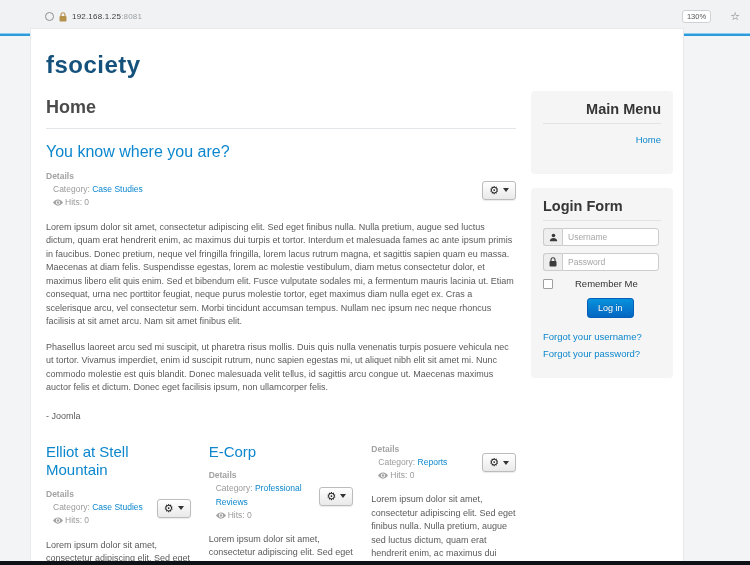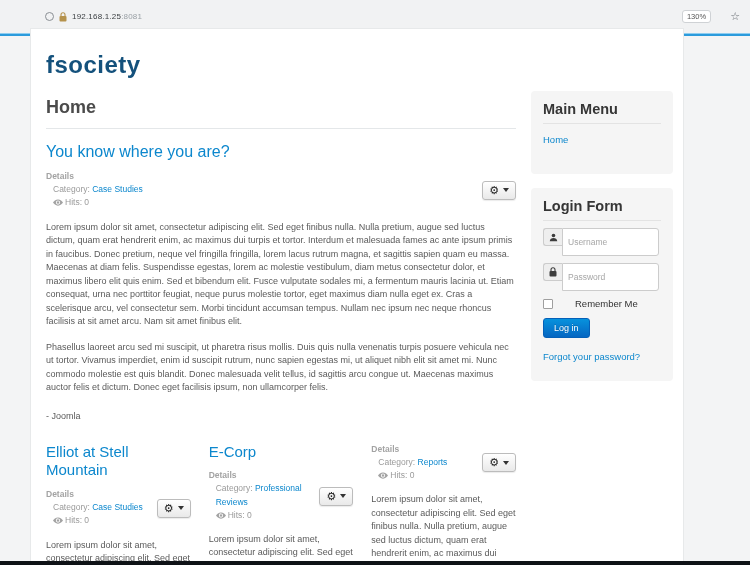--- a/index.html
+++ b/index.html
@@ -81,46 +81,47 @@
   
   .card {
     background: #f5f5f5; border-radius: 4px;
     padding: 10px 12px 16px; margin-bottom: 14px;
   }
   .card-title {
     color: #363636; font-size: 14.5px; font-weight: bold;
     padding-bottom: 6px; border-bottom: 1px solid #e3e3e3; margin-bottom: 7px;
   }
   .menu-link, .side-link { color: #0c87cd; font-size: 9.5px; text-decoration: none; display: block; line-height: 1.8; }
-  .main-menu-card { padding-bottom: 26px; }
+  .main-menu-card { padding-bottom: 26px; text-align: right; }
 
   .input-group { display: flex; margin-bottom: 7px; width: 116px; }
   .input-addon {
     width: 19px; height: 18px; background: #eeeeee;
     border: 1px solid #cccccc; border-right: none;
     border-radius: 3px 0 0 3px;
     display: flex; align-items: center; justify-content: center; flex: none;
   }
   .text-input {
-    width: 97px; height: 28px; border: 1px solid #cccccc; border-radius: 0 3px 3px 0;
+    width: 97px; height: 18px; border: 1px solid #cccccc; border-radius: 0 3px 3px 0;
     font-family: "Liberation Sans", sans-serif; font-size: 8.5px; color: #555;
     padding: 8px 5px; outline: none; background: #fff;
   }
   .text-input::placeholder { color: #a6a6a6; }
 
   .remember-row { display: flex; align-items: center; gap: 4px; margin: 4px 0 8px; }
   .checkbox { width: 10px; height: 10px; border: 1px solid #9f9f9f; background: #fff; border-radius: 1px; flex: none; }
   .remember-label { font-size: 9.5px; color: #333; padding-left: 18px; }
 
   .login-btn {
     background: linear-gradient(#0792dd, #0566c2);
     border: 1px solid #0460b8; border-radius: 3px;
     color: #fff; font-family: "Liberation Sans", sans-serif; font-size: 9px;
     padding: 4px 10px; cursor: pointer; margin-bottom: 10px;
     text-shadow: 0 -1px 0 rgba(0,0,0,.2);
+    margin-left: 44px;
   }
 
   
   .bottom-bar { position: absolute; left: 0; right: 0; bottom: 0; height: 4px; background: #0e1216; z-index: 5; }
 </style>
 </head>
 <body>
 
 <div class="browser-bar">
   <div class="site-id">
@@ -259,20 +260,21 @@
           <input class="text-input" type="password" placeholder="Password" style="">
         </div>
 
         <div class="remember-row">
           <span class="checkbox"></span>
           <span class="remember-label">Remember Me</span>
         </div>
 
         <button class="login-btn">Log in</button>
 
+        <a href="#" class="side-link">Forgot your username?</a>
         <a href="#" class="side-link">Forgot your password?</a>
       </div>
 
     </div>
   </div>
 </div>
 
 <div class="bottom-bar"></div>
 
 </body></html>

